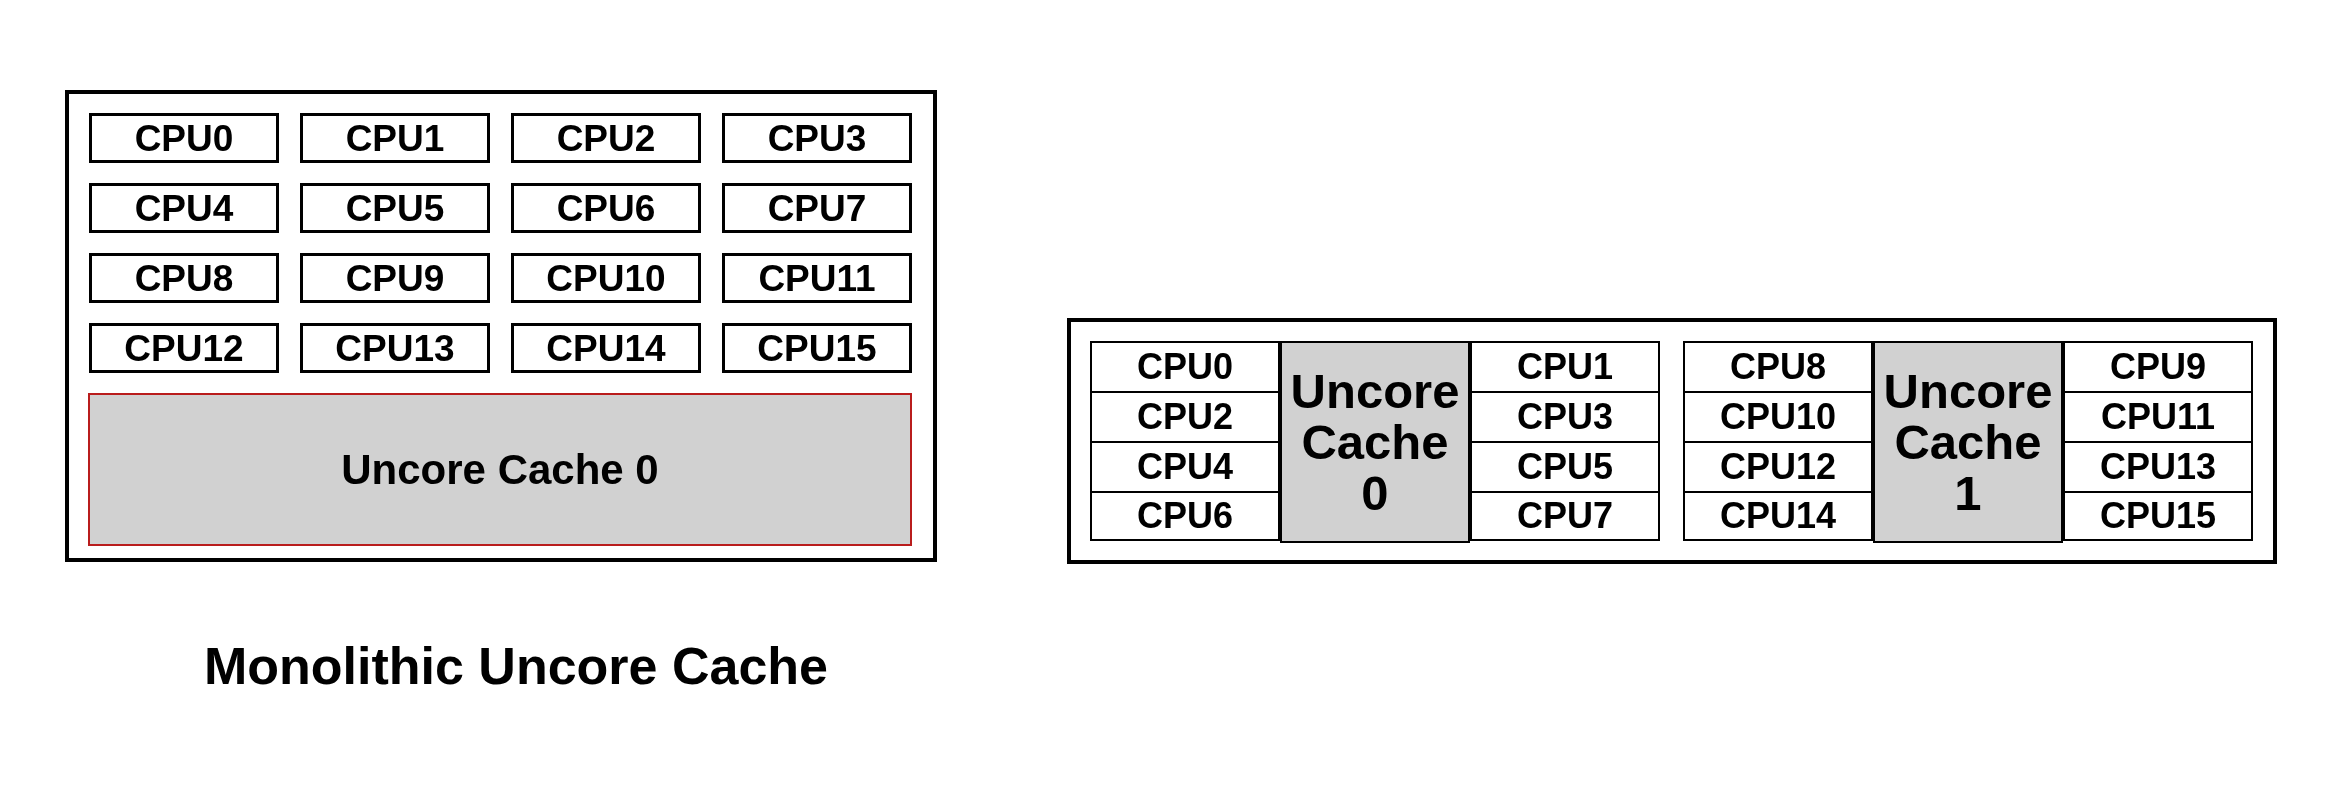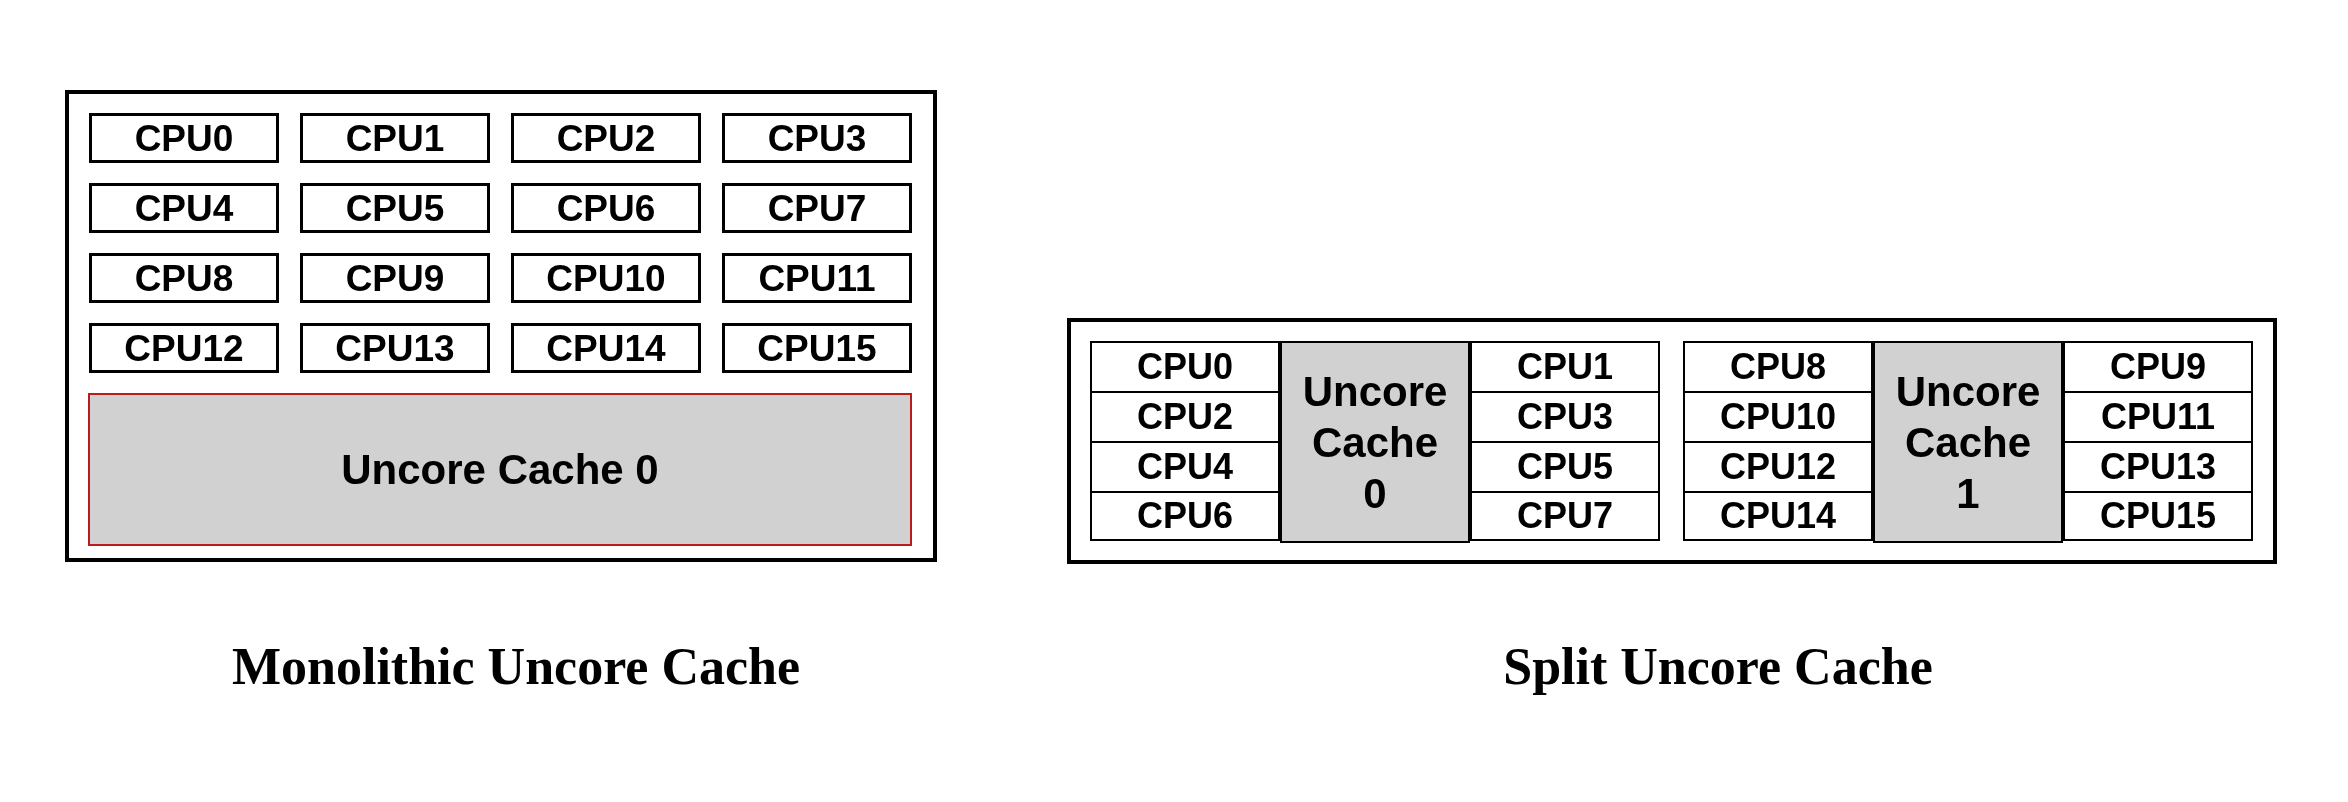--- a/index.html
+++ b/index.html
@@ -112,35 +112,34 @@
   .split-cache-box {
     width: 190px;
     height: 202px;
     background: var(--color-cache_fill);
     border: 2px solid var(--color-border);
     box-sizing: border-box;
     display: flex;
     flex-direction: column;
     align-items: center;
     justify-content: center;
-    font-size: 42px;
+    font-size: 49px;
     line-height: 51px;
     text-align: center;
     z-index: 1;
   }
 
   
   .caption {
     position: absolute;
     top: 638px;
     font-size: 52px;
     line-height: 1.1;
     text-align: center;
     white-space: nowrap;
-    font-family: Liberation Serif, serif;
   }
   .caption-mono { left: 80px; width: 872px; }
   .caption-split { left: 1113px; width: 1210px; }
 </style>
 </head>
 <body>
 
 <div class="canvas">
 
   <section class="mono-diagram">
@@ -203,15 +202,14 @@
         <div class="cpu-cell">CPU9</div>
         <div class="cpu-cell">CPU11</div>
         <div class="cpu-cell">CPU13</div>
         <div class="cpu-cell">CPU15</div>
       </div>
     </div>
 
   </section>
 
   <div class="caption caption-mono">Monolithic Uncore Cache</div>
-  <div class="caption caption-split">Split Uncore Cache</div>
 
 </div>
 
 </body></html>

